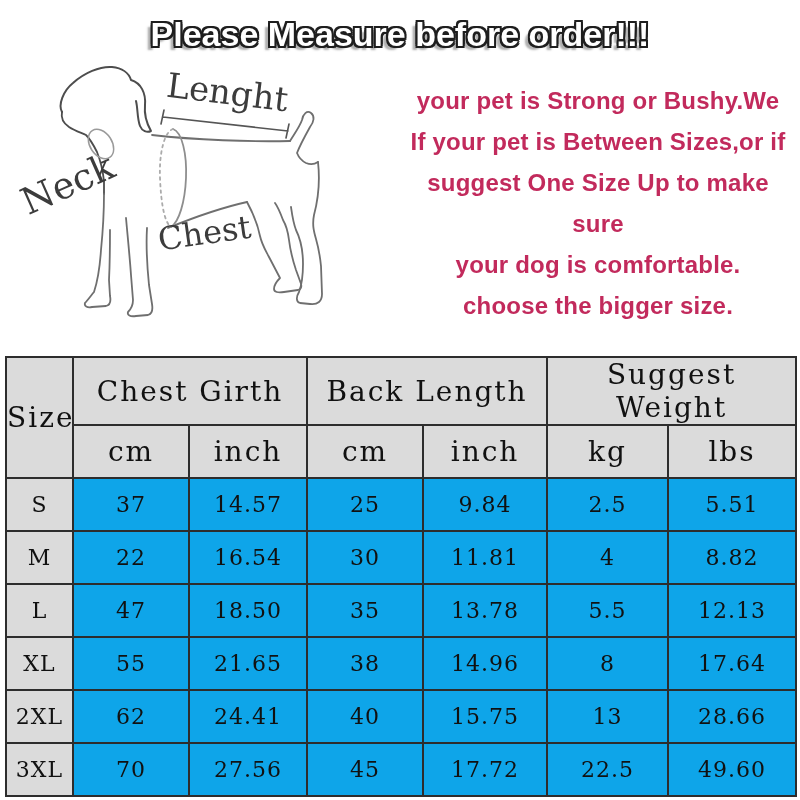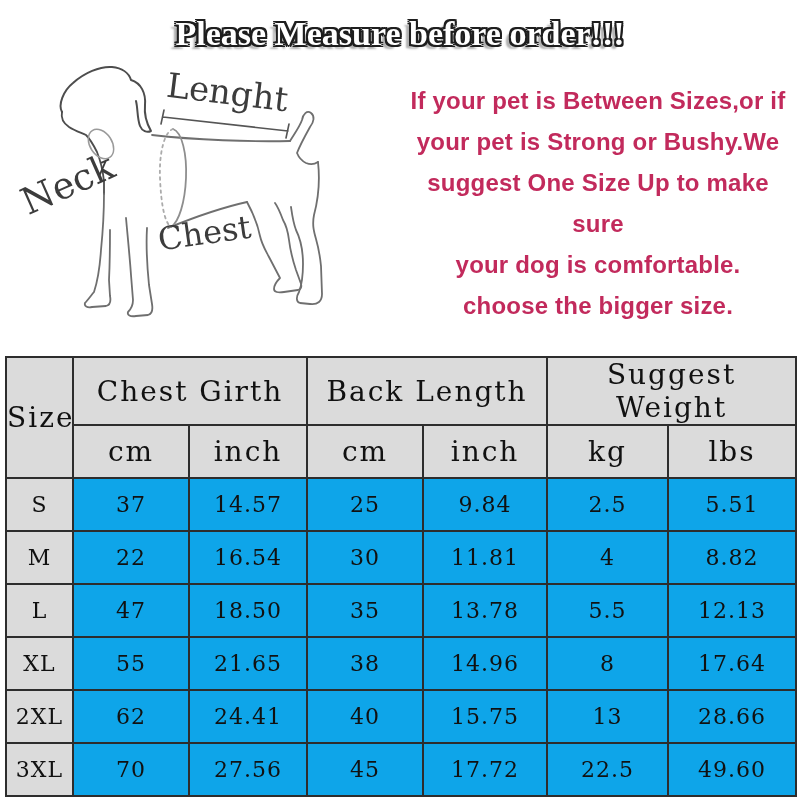--- a/index.html
+++ b/index.html
@@ -5,21 +5,21 @@
   html,body{margin:0;padding:0;}
   body{
     width:800px;height:800px;background:#ffffff;overflow:hidden;
     font-family:"Liberation Sans", sans-serif;
     -webkit-font-smoothing:antialiased;
   }
   
   .title{
     margin:10px 0 0 0;
     text-align:center;
-    font-family:Liberation Serif, serif;
+    font-family:Liberation Sans, sans-serif;
     font-weight:bold;
     font-size:34px;
     letter-spacing:0px;
     color:#ffffff;
     text-shadow:
       -2px -2px 0 #1e1e1e, 2px -2px 0 #1e1e1e,
       -2px  2px 0 #1e1e1e, 2px  2px 0 #1e1e1e,
       -2px  0   0 #1e1e1e, 2px  0   0 #1e1e1e,
        0   -2px 0 #1e1e1e, 0    2px 0 #1e1e1e,
       -5px  4px 2px rgba(110,110,110,0.55);
@@ -126,22 +126,22 @@
 
         <path stroke="#555555" stroke-width="1.6" d="M163,57 L288,71 M164,50 L161,64 M289,64 L286,78"></path>
       </g>
       <text class="diagram-label" x="20" y="140" font-size="37" transform="rotate(-24 60 128)">Neck</text>
       <text class="diagram-label" x="226" y="44" font-size="34" text-anchor="middle" transform="rotate(7 226 44)">Lenght</text>
       <text class="diagram-label" x="206" y="184" font-size="32" text-anchor="middle" transform="rotate(-8 206 184)">Chest</text>
     </svg>
   </div>
 
   <div class="notice" style="color:#c22a5c;">
+    <div class="notice-line">your pet is Strong or Bushy.We</div>
     <div class="notice-line">If your pet is Between Sizes,or if</div>
-    <div class="notice-line">your pet is Strong or Bushy.We</div>
     <div class="notice-line">suggest One Size Up to make sure</div>
     <div class="notice-line">your dog is comfortable.</div>
     <div class="notice-line">choose the bigger size.</div>
   </div>
 </div>
 
 <table class="size-chart">
   <colgroup>
     <col style="width:67px">
       <col style="width:116px">

